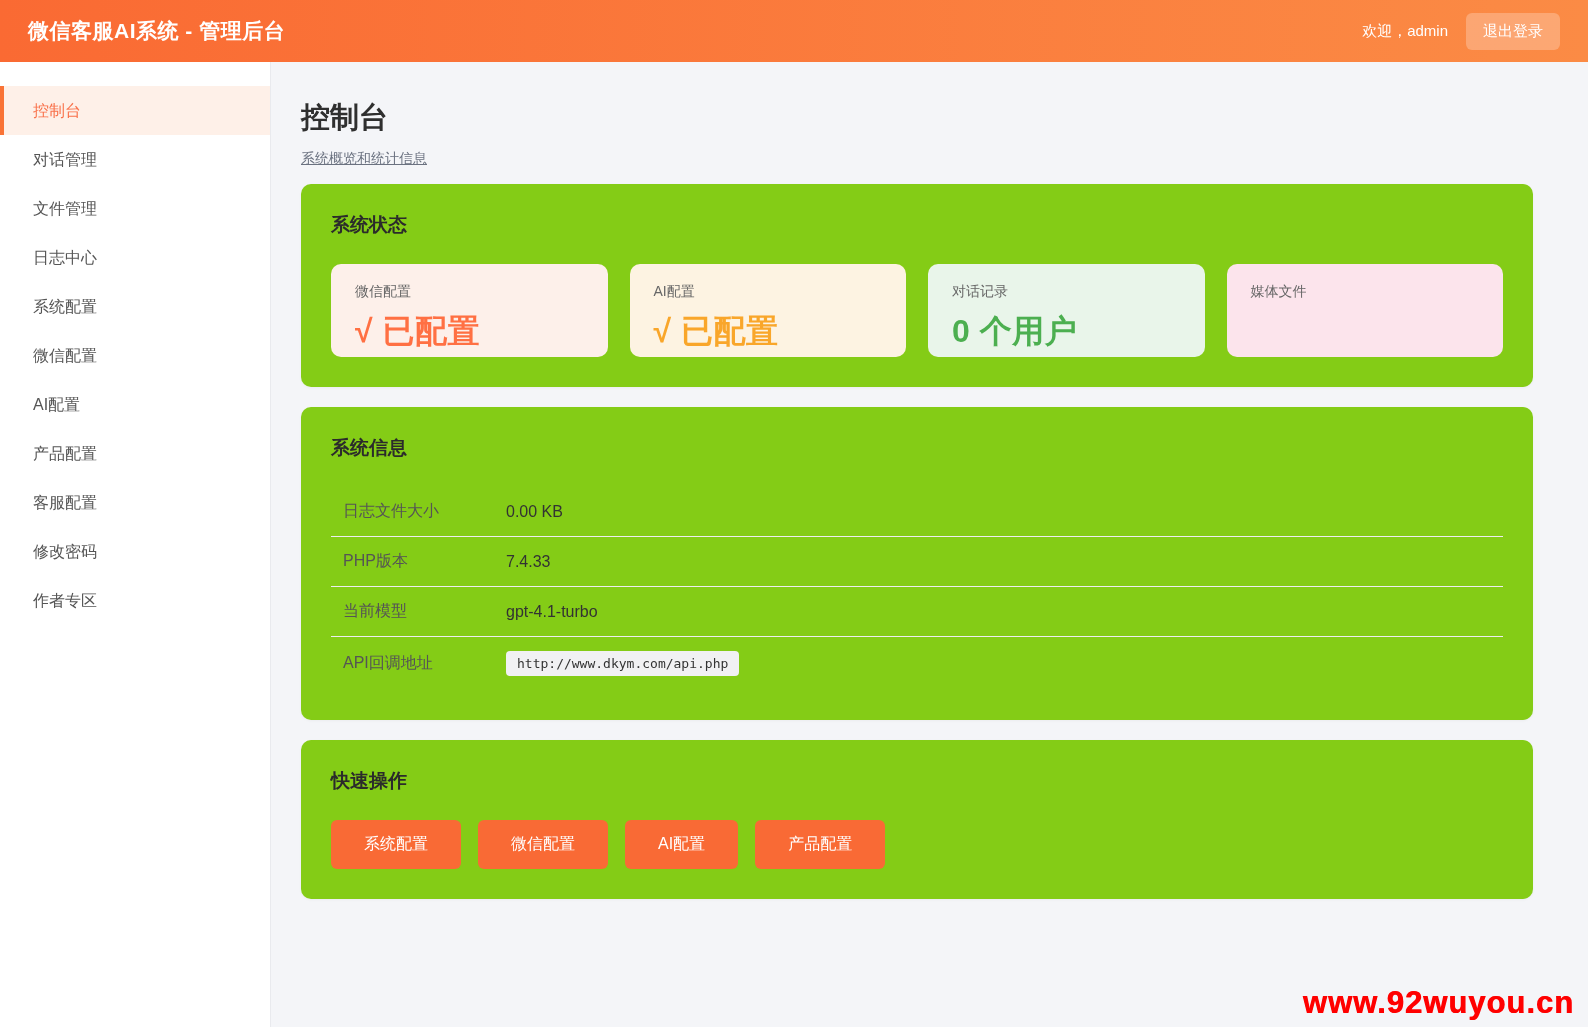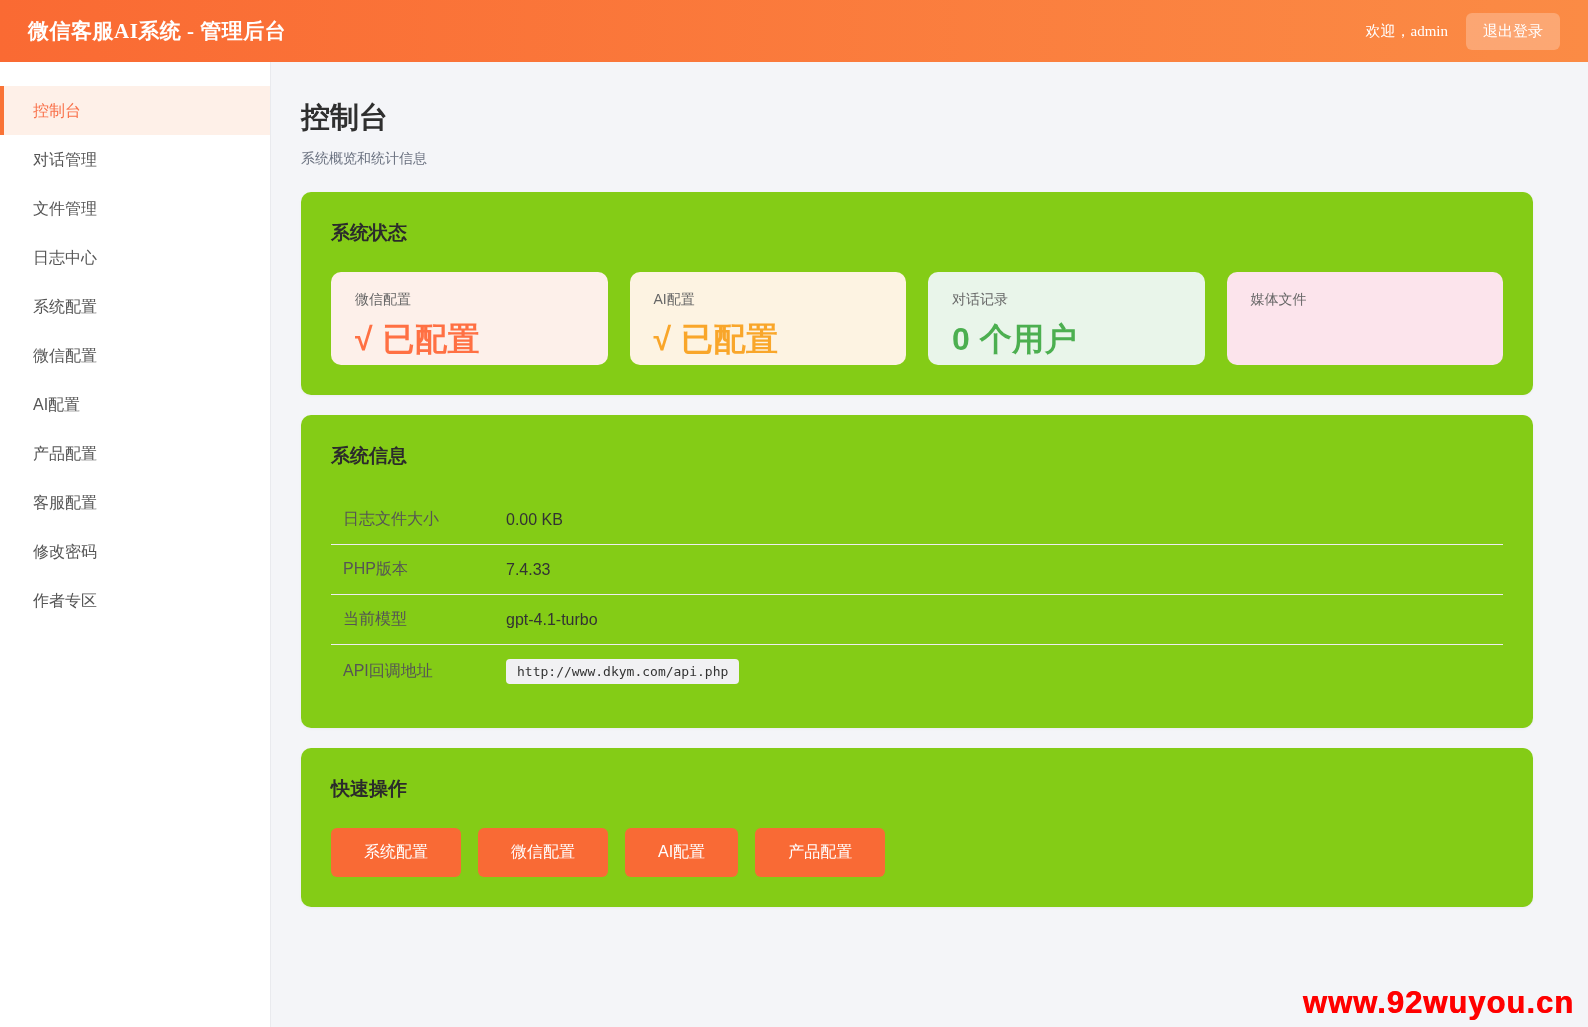--- a/index.html
+++ b/index.html
@@ -10,21 +10,20 @@
     color:#333;
     overflow:hidden;
   }
   
   .topbar {
     height:62px;
     background:linear-gradient(90deg,#fa6a33 0%,#fb8b45 100%);
     display:flex; align-items:center;
     padding:0 28px;
     color:#fff;
-    font-family:Liberation Serif, serif;
   }
   .topbar-title { font-size:21px; font-weight:bold; margin-right:auto; letter-spacing:.5px; }
   .topbar-welcome { font-size:15px; margin-right:18px; }
   .logout-btn {
     background:rgba(255,255,255,.25);
     color:#fff; font-size:15px;
     border:none; border-radius:6px;
     padding:9px 17px; cursor:pointer;
     font-family:inherit;
   }
@@ -43,21 +42,21 @@
     cursor:pointer;
   }
   .side-item.active {
     background:#fef0e8;
     border-left-color:#f97336;
     color:#f9714a;
   }
   
   .main { flex:1; padding:36px 55px 0 30px; position:relative; }
   .page-title { font-size:29px; font-weight:bold; color:#2f2f2f; margin-bottom:12px; }
-  .page-subtitle { font-size:14px; color:#6b7280; margin-bottom:24px; }
+  .page-subtitle { font-size:14px; color:#6b7280; margin-bottom:16px;text-decoration:underline; }
   .card {
     background:#84cc16; border-radius:10px;
     padding:28px 30px 30px;
     margin-bottom:20px;
     box-shadow:0 1px 3px rgba(0,0,0,.04);
   }
   .section-title { font-size:19px; font-weight:bold; color:#2b2b2b; margin-bottom:26px; }
   
   .status-grid { display:grid; grid-template-columns:repeat(4,1fr); gap:22px; }
   .status-card { border-radius:10px; padding:19px 24px; height:93px; }

